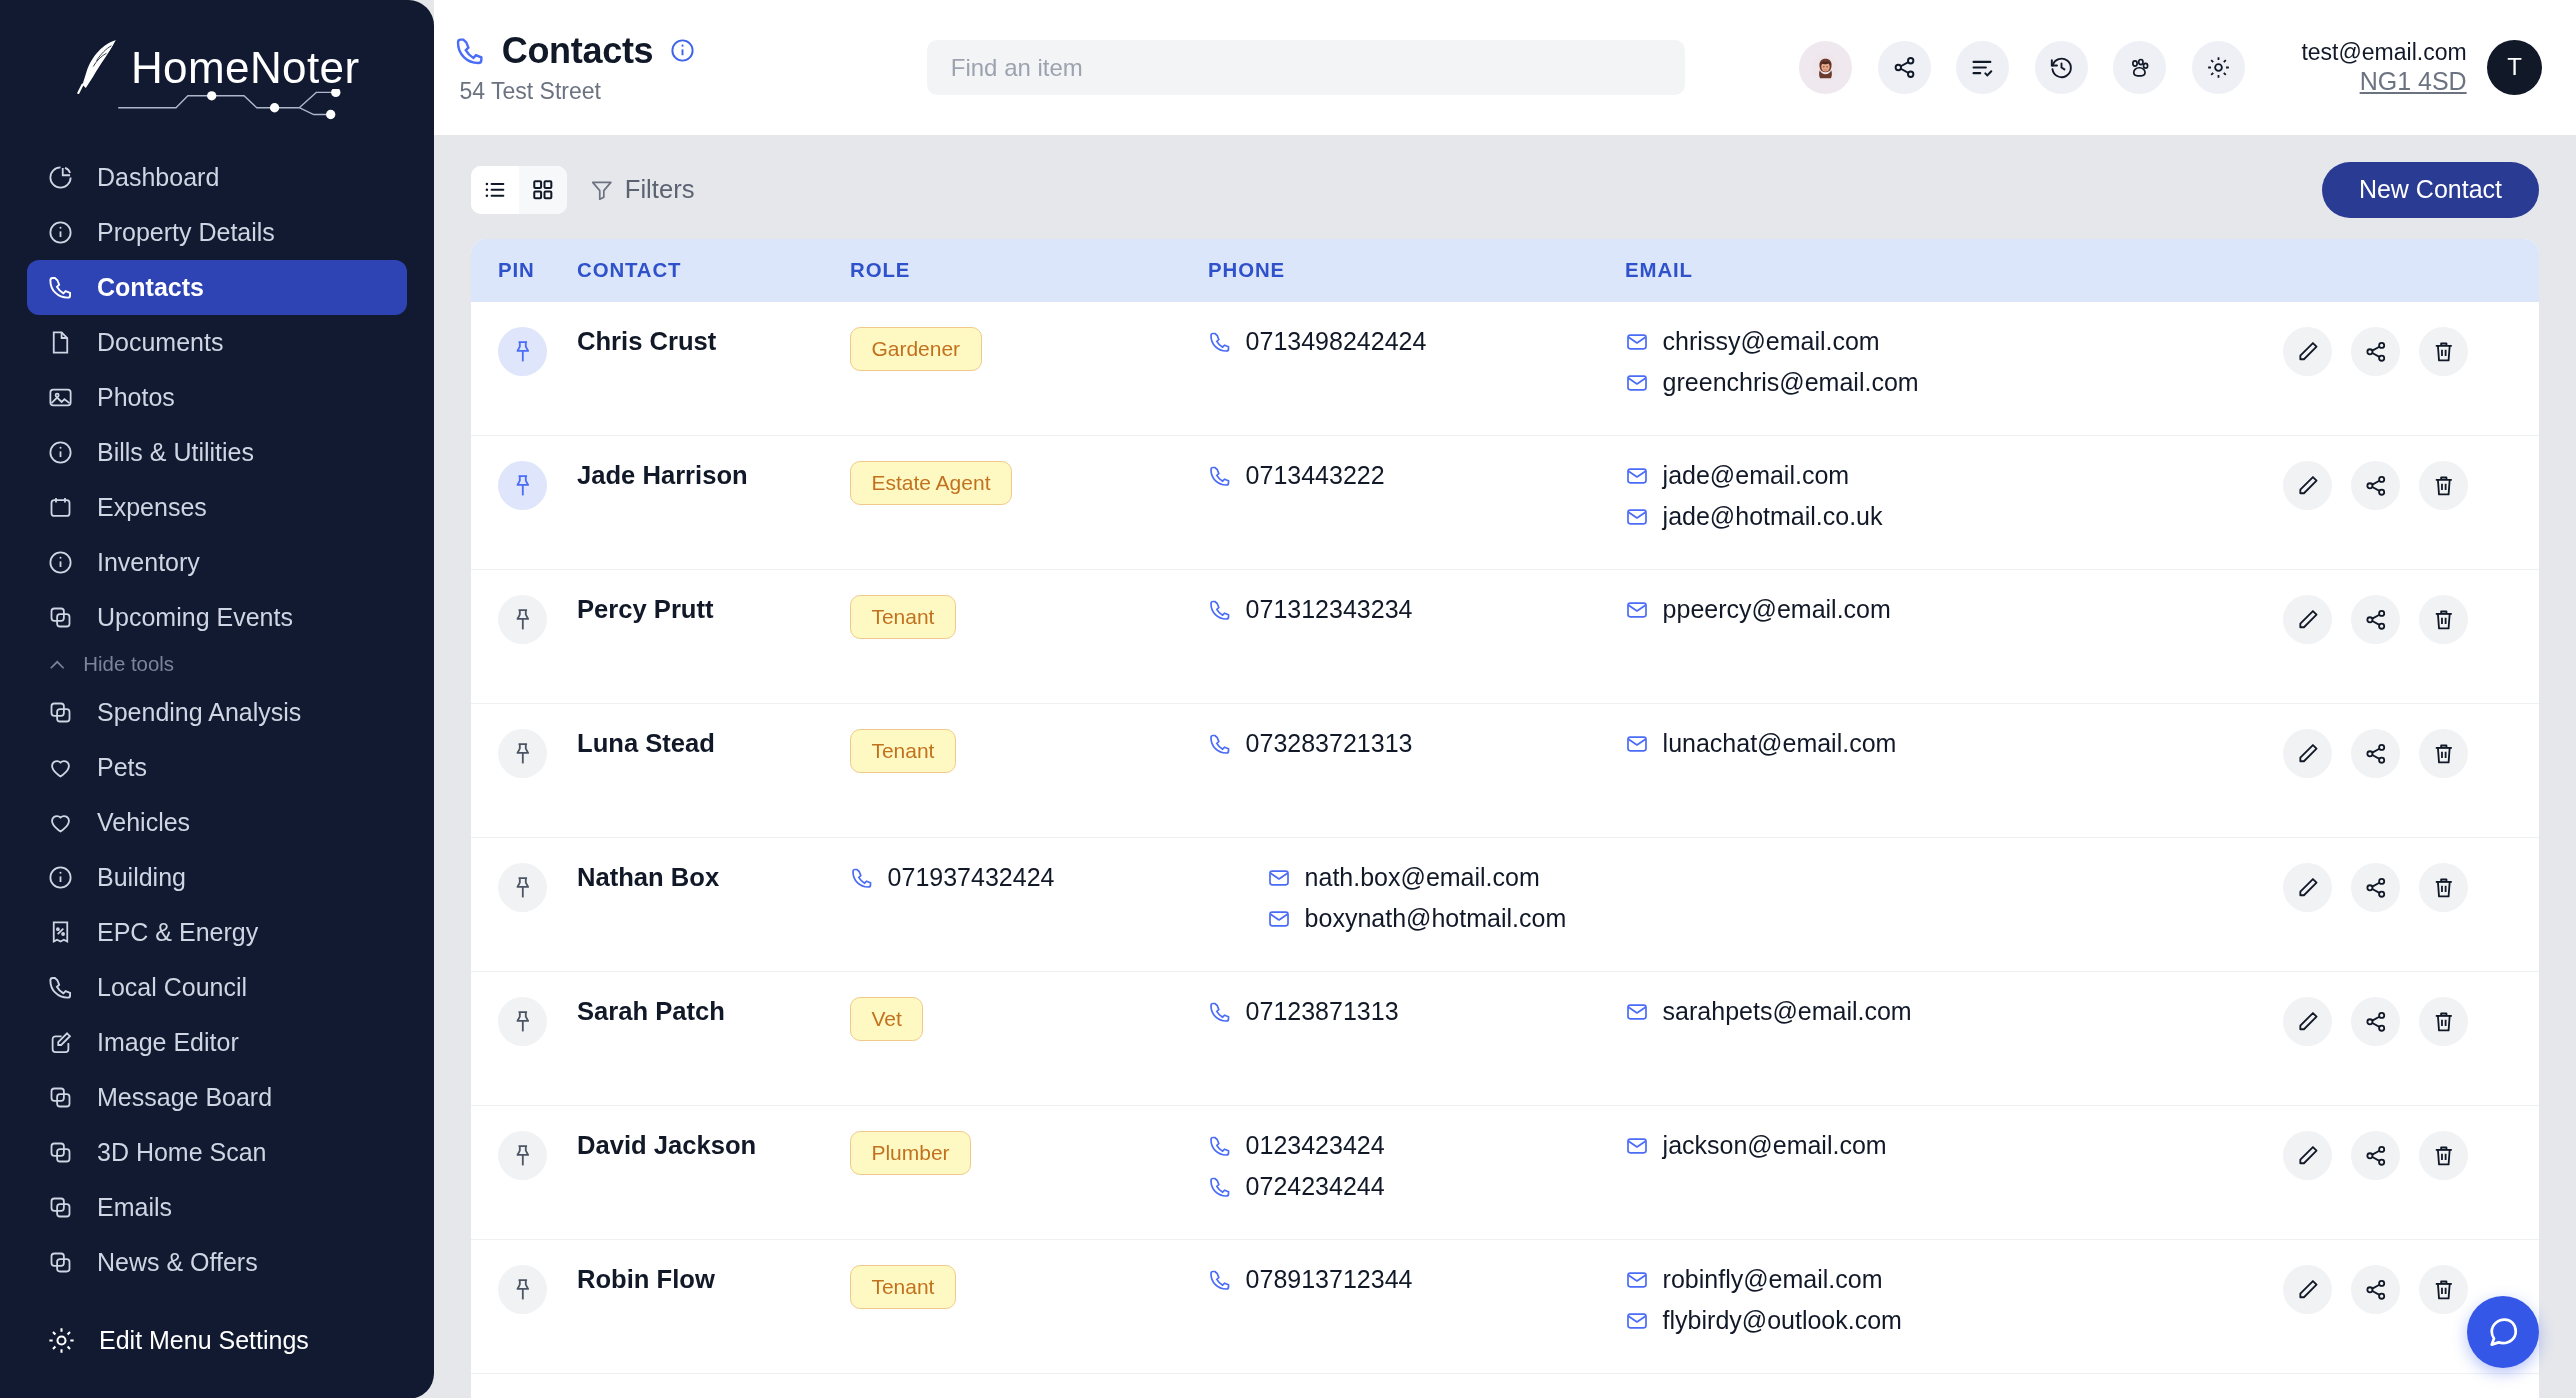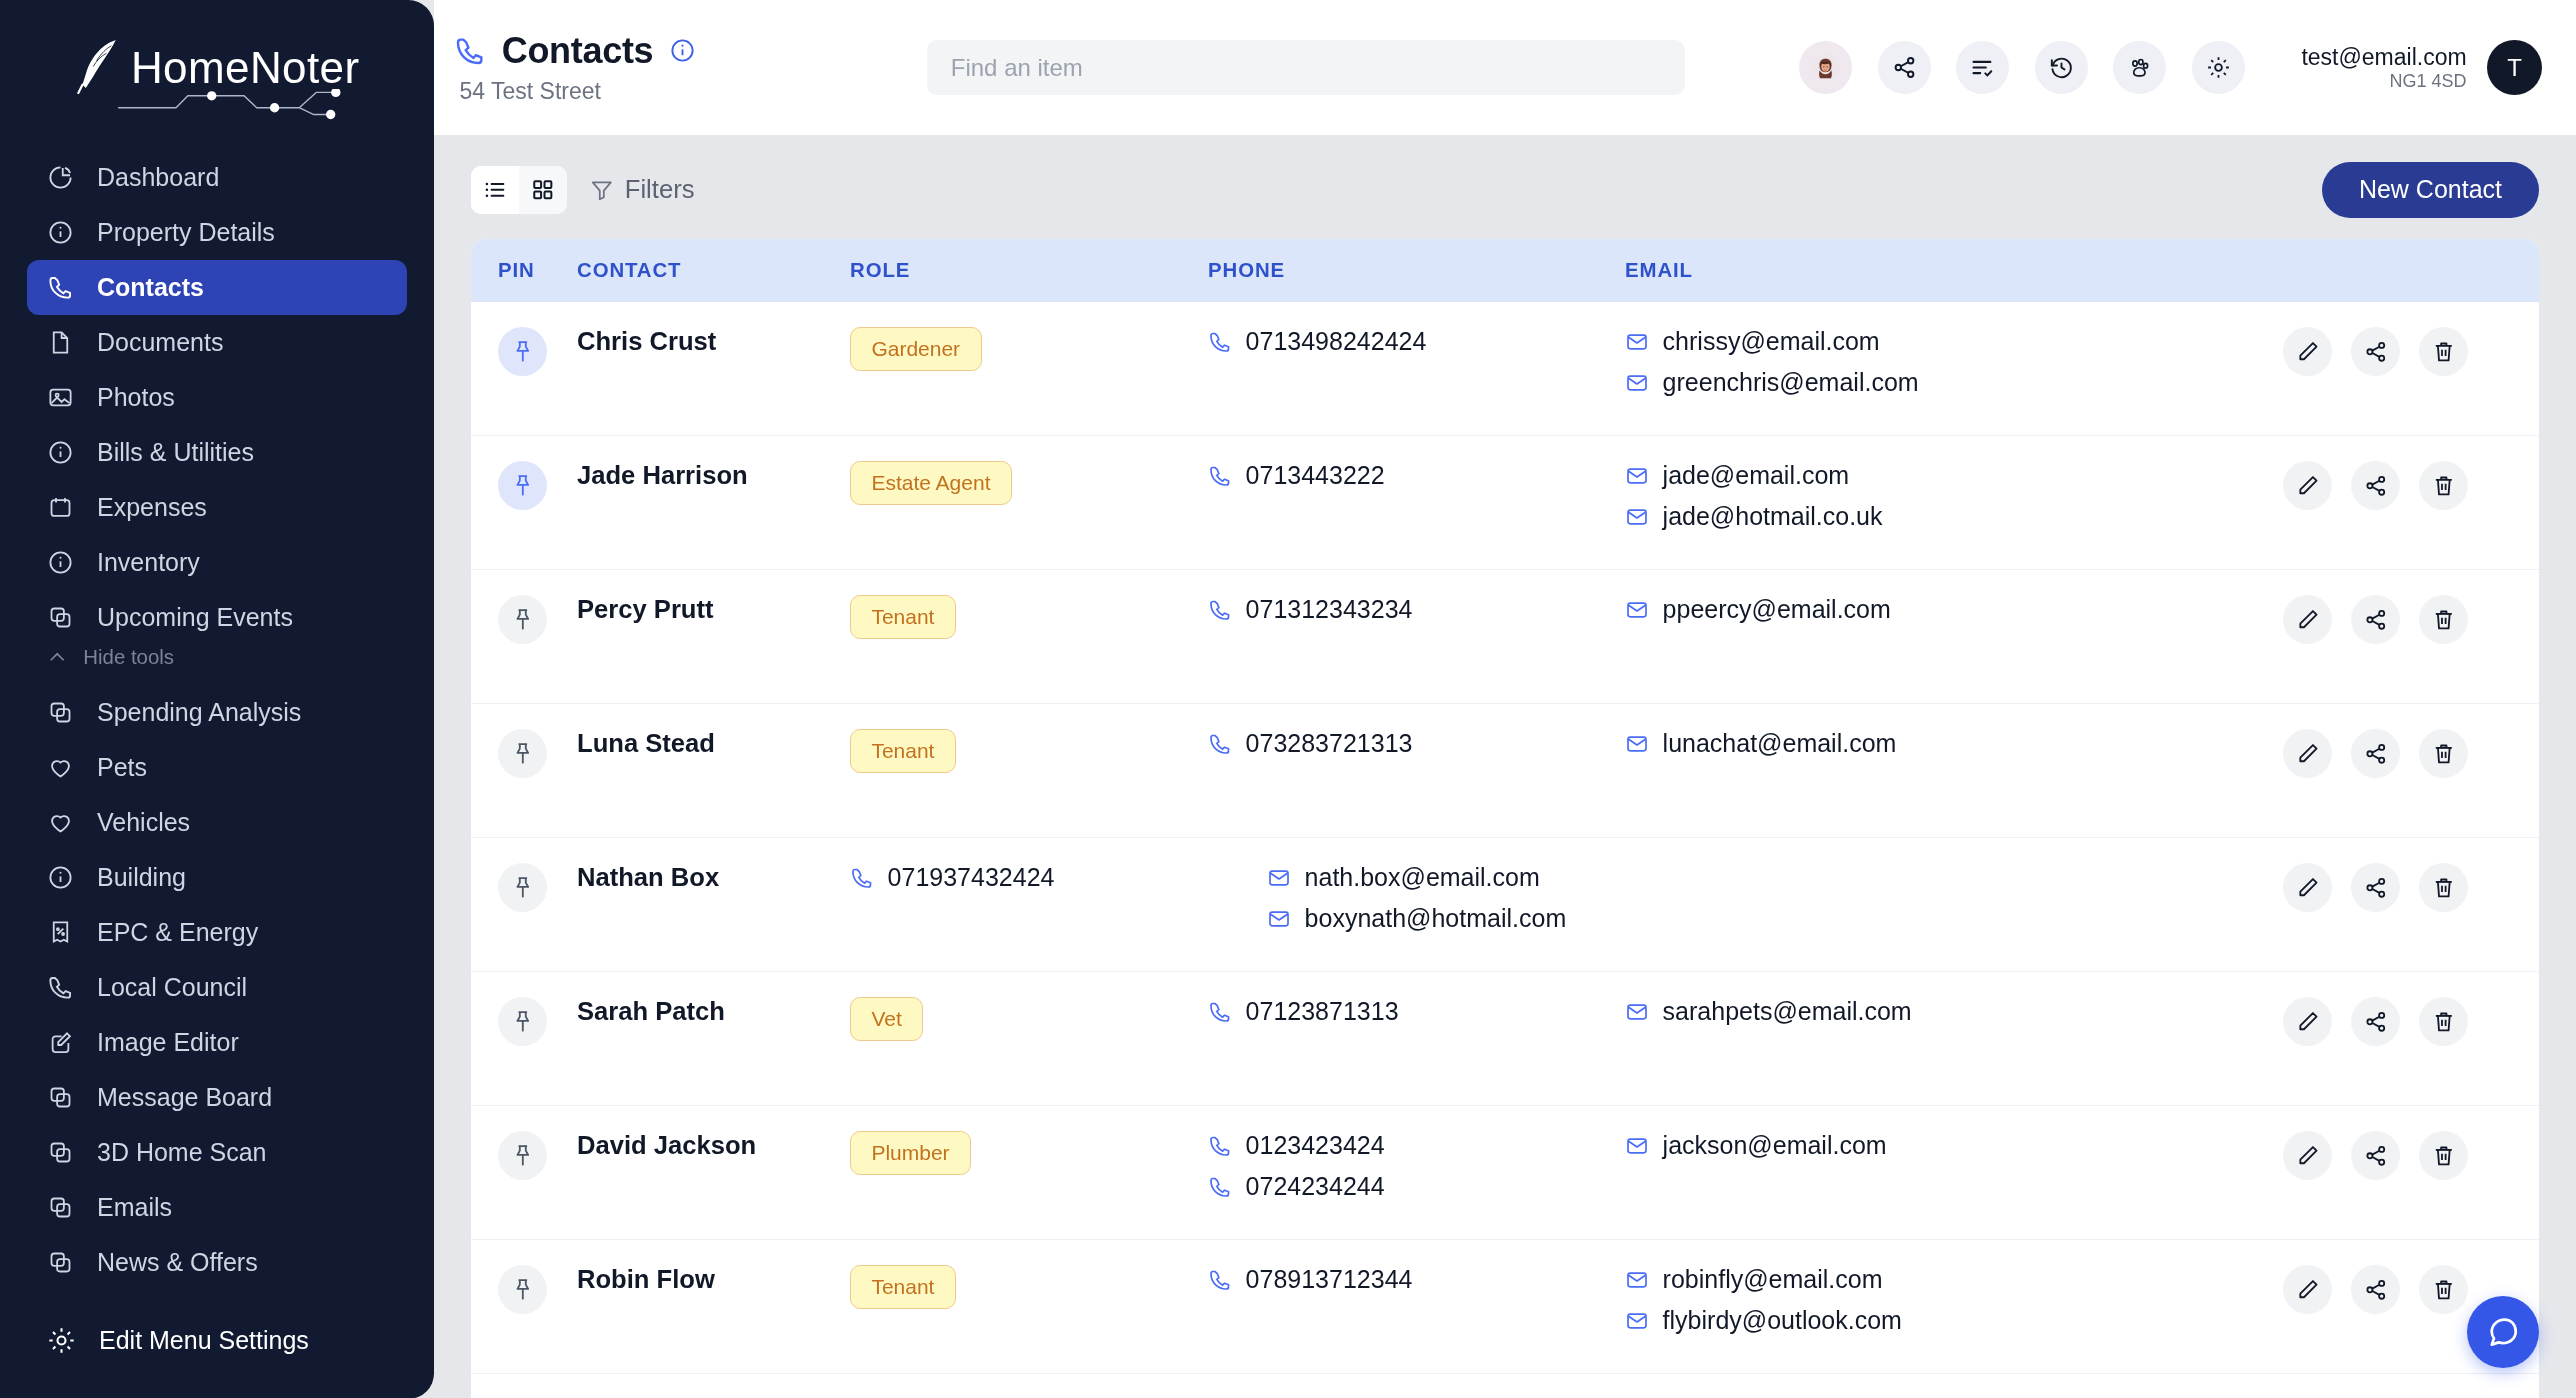--- a/index.html
+++ b/index.html
@@ -39,21 +39,21 @@
     padding: 0 19px;
     border-radius: 12px;
     color: #cfd5e3; font-size: 25px; font-weight: 400;
     cursor: pointer;
   }
   .nav-item.active { background: #2f44b4; color: #ffffff; font-weight: 700; }
   .nav-item .ico { width: 29px; height: 29px; flex: 0 0 29px; display: flex; align-items: center; justify-content: center; }
   .nav-item .ico svg { width: 27px; height: 27px; display: block; }
 
   .hide-tools {
-    display: flex; gap: 15.3px;
+    display: flex; align-items: center; gap: 15.3px;
     height: 37px; margin: 1.7px 27px 1.7px 27px; padding: 0 19px;
     color: #7c8499; font-size: 20.4px; cursor: pointer;
   }
   .hide-tools .ico { width: 22px; height: 22px; display:flex; align-items:center; justify-content:center;}
   .hide-tools .ico svg { width: 20.4px; height: 20.4px; }
 
   .sidebar-footer {
     padding: 0 27px 31px 27px;
   }
   .footer-item {
@@ -98,21 +98,21 @@
     background: #eef0f6;
     display: flex; align-items: center; justify-content: center;
     cursor: pointer; flex: 0 0 53px;
   }
   .circ-btn svg { width: 27px; height: 27px; display: block; }
   .avatar-btn { background: #efe9ef; overflow: hidden; }
 
   .user-block { display: flex; align-items: center; gap: 20.4px; margin-left: 36px; }
   .user-text { text-align: right; }
   .user-email { font-size: 23px; color: #111827; line-height: 1.22; }
-  .user-post { font-size: 18px; color: #6b7280; line-height: 1.22; }
+  .user-post { font-size: 25px; color: #6b7280; line-height: 1.22; text-decoration: underline; }
   .user-avatar {
     width: 55px; height: 55px; border-radius: 50%;
     background: #111827; color: #fff;
     display: flex; align-items: center; justify-content: center;
     font-size: 24px; font-weight: 400;
   }
 
   
   .content { flex: 1 1 auto; padding: 24px 37px 0 37px; overflow: hidden; position: relative; }
 

